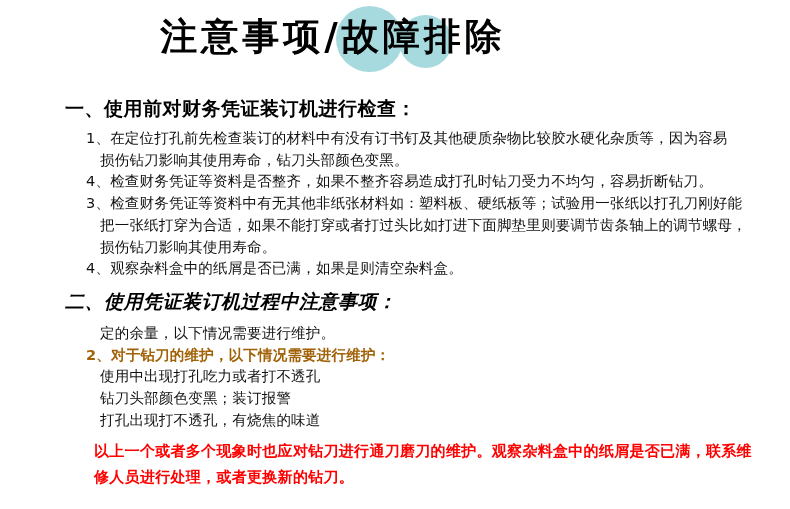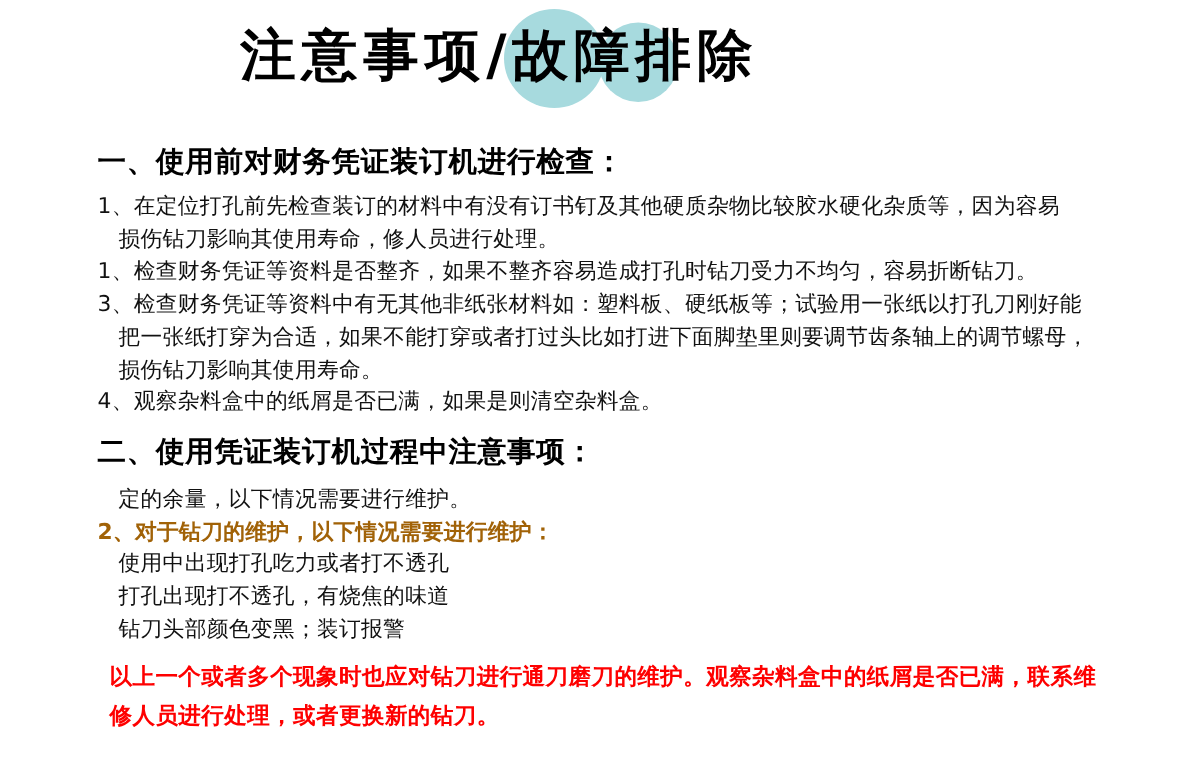--- a/index.html
+++ b/index.html
@@ -35,22 +35,22 @@
     width: 710px;
     font-size: 14.5px;
   }
   .section-heading {
     font-size: 19px; font-weight: bold;
     line-height: 22px; letter-spacing: 0.5px;
     white-space: nowrap; color: #000000;
   }
   .items { margin-top: 9px; }
   .items-2 { margin-top: 11px; }
-  .section-2-heading { margin-top: 10px; }
-  .line { line-height: 21.7px; white-space: nowrap; letter-spacing: 0.2px; }
+  .section-2-heading { margin-top: 10px; font-style: italic; }
+  .line { line-height: 21.7px; white-space: nowrap; letter-spacing: 0.2px; margin-left: 21px; }
   .cont { padding-left: 14px; }
   .sub  { padding-left: 14px; }
   .bold { font-weight: bold; color: #a16207; }
 
   
   .warning {
     margin-top: 7px;
     margin-left: 8px;
     color: #fe0000;
     font-weight: bold;
@@ -69,46 +69,46 @@
     <h1 class="page-title">注意事项/故障排除</h1>
   </div>
 
   <div class="content">
 
     <div class="section-heading">一、使用前对财务凭证装订机进行检查：</div>
 
     <div class="items">
       <div class="item">
         <div class="line">1、在定位打孔前先检查装订的材料中有没有订书钉及其他硬质杂物比较胶水硬化杂质等，因为容易</div>
-        <div class="line cont">损伤钻刀影响其使用寿命，修人员进行处理。</div>
+        <div class="line cont">损伤钻刀影响其使用寿命，钻刀头部颜色变黑。</div>
       </div>
       <div class="item">
-        <div class="line">1、检查财务凭证等资料是否整齐，如果不整齐容易造成打孔时钻刀受力不均匀，容易折断钻刀。</div>
+        <div class="line">4、检查财务凭证等资料是否整齐，如果不整齐容易造成打孔时钻刀受力不均匀，容易折断钻刀。</div>
       </div>
       <div class="item">
         <div class="line">3、检查财务凭证等资料中有无其他非纸张材料如：塑料板、硬纸板等；试验用一张纸以打孔刀刚好能</div>
         <div class="line cont">把一张纸打穿为合适，如果不能打穿或者打过头比如打进下面脚垫里则要调节齿条轴上的调节螺母，</div>
         <div class="line cont">损伤钻刀影响其使用寿命。</div>
       </div>
       <div class="item">
         <div class="line">4、观察杂料盒中的纸屑是否已满，如果是则清空杂料盒。</div>
       </div>
     </div>
 
     <div class="section-heading section-2-heading">二、使用凭证装订机过程中注意事项：</div>
 
     <div class="items items-2">
       <div class="item">
         <div class="line cont">定的余量，以下情况需要进行维护。</div>
       </div>
       <div class="item">
         <div class="line bold">2、对于钻刀的维护，以下情况需要进行维护：</div>
         <div class="line sub">使用中出现打孔吃力或者打不透孔</div>
+        <div class="line sub">钻刀头部颜色变黑；装订报警</div>
         <div class="line sub">打孔出现打不透孔，有烧焦的味道</div>
-        <div class="line sub">钻刀头部颜色变黑；装订报警</div>
       </div>
     </div>
 
     <div class="warning">
       <div class="line">以上一个或者多个现象时也应对钻刀进行通刀磨刀的维护。观察杂料盒中的纸屑是否已满，联系维</div>
       <div class="line">修人员进行处理，或者更换新的钻刀。</div>
     </div>
 
   </div>
 </div>

